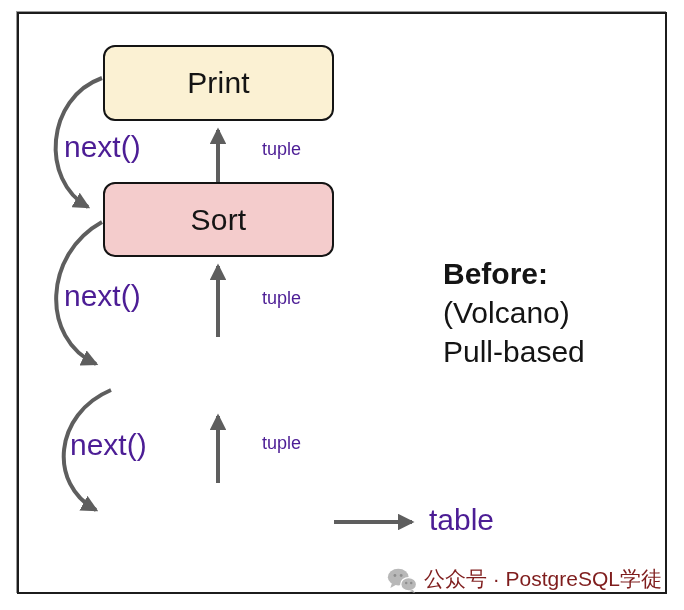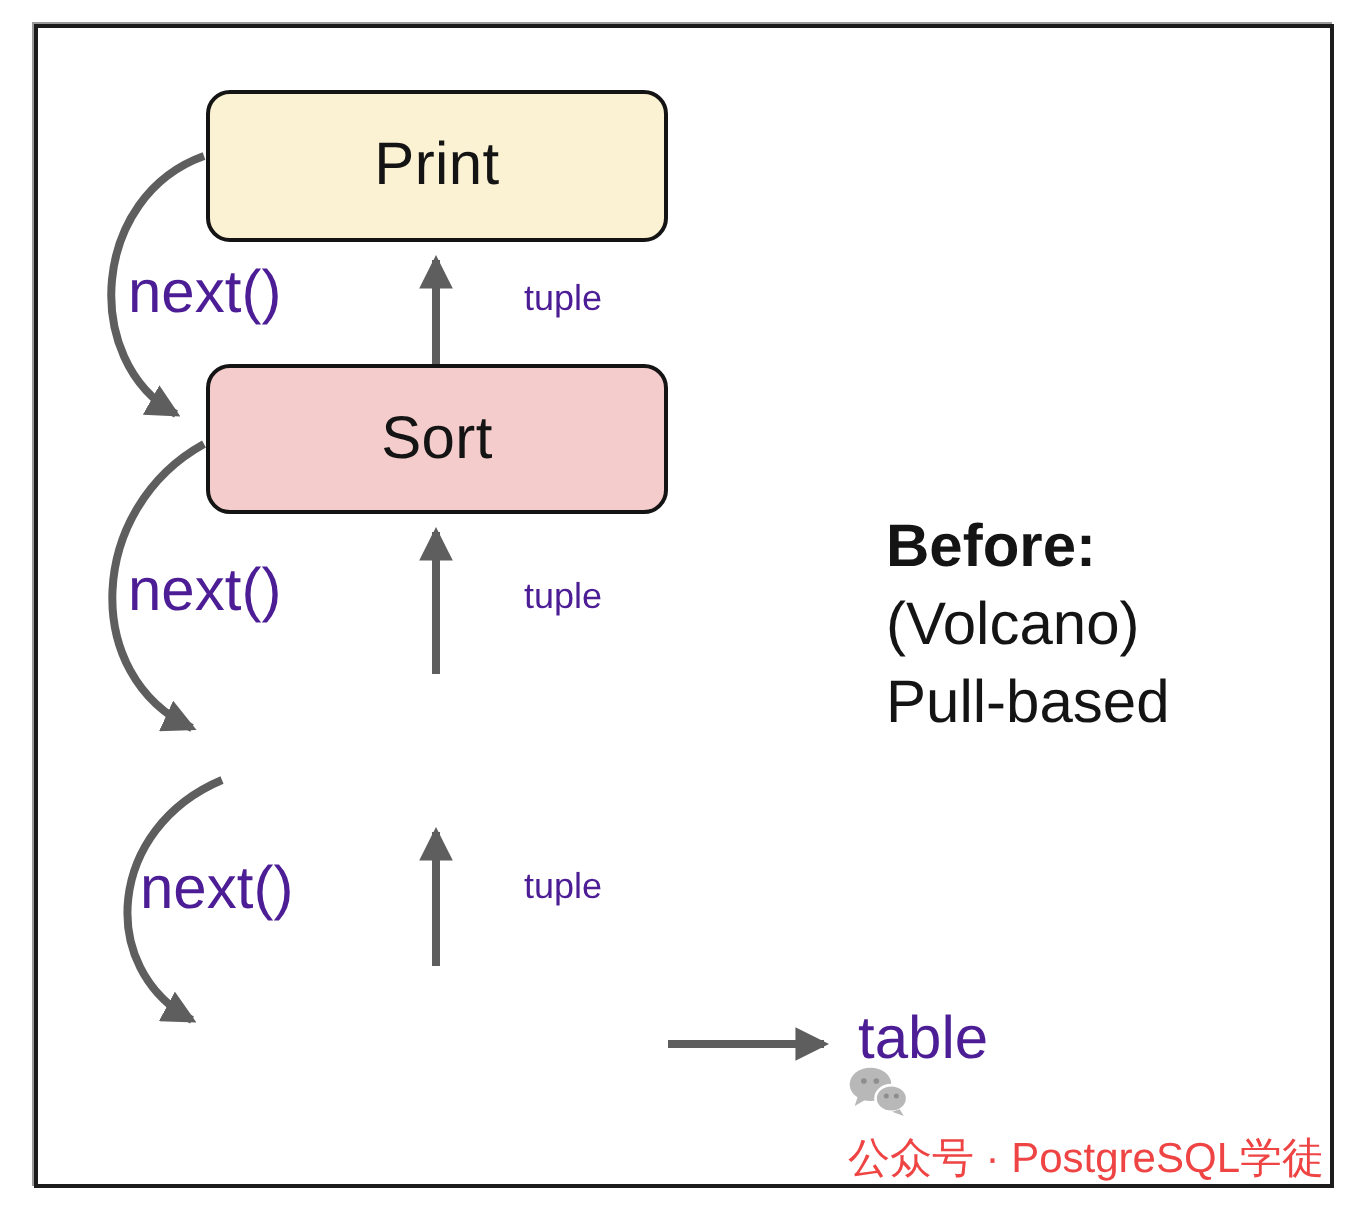--- a/index.html
+++ b/index.html
@@ -29,22 +29,22 @@
   .lbl-next2{left:64px;top:279px;}
   .lbl-next3{left:70px;top:428px;}
   .lbl-tuple{font-size:18px;margin-left:29px;}
   .lbl-tuple1{left:233px;top:139px;}
   .lbl-tuple2{left:233px;top:288px;}
   .lbl-tuple3{left:233px;top:433px;}
   .lbl-table{left:429px;top:503px;font-size:30px;text-align:right;}
   .annotation{position:absolute;left:443px;top:254px;font-size:30px;line-height:39px;}
   .annotation .heading{font-weight:bold;}
   .watermark{
-    position:absolute;right:22px;bottom:17px;display:flex;align-items:flex-start;gap:7px;
-    color:#ef4444;font-size:21px;white-space:nowrap;flex-direction:column;
+    position:absolute;right:22px;bottom:17px;display:flex;align-items:flex-end;gap:7px;
+    color:#7f1d1d;font-size:21px;white-space:nowrap;
   }
   .wechat-icon{width:30px;height:25px;display:block;}
 </style>
 </head>
 <body>
 
 <div class="canvas">
   <div class="frame"></div>
 
   <svg class="arrow-layer" width="684" height="610" viewBox="0 0 684 610">

